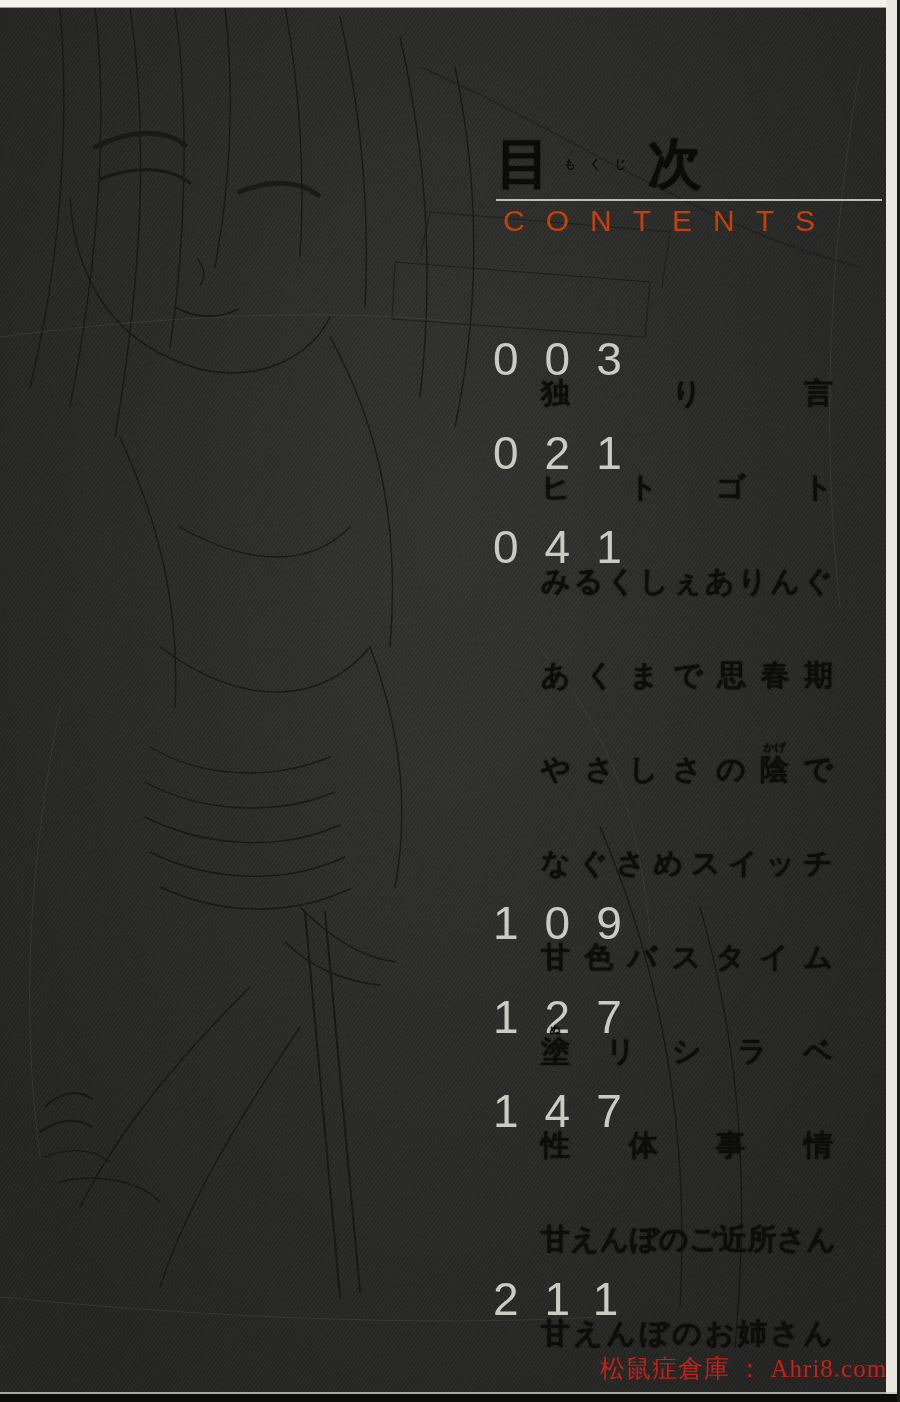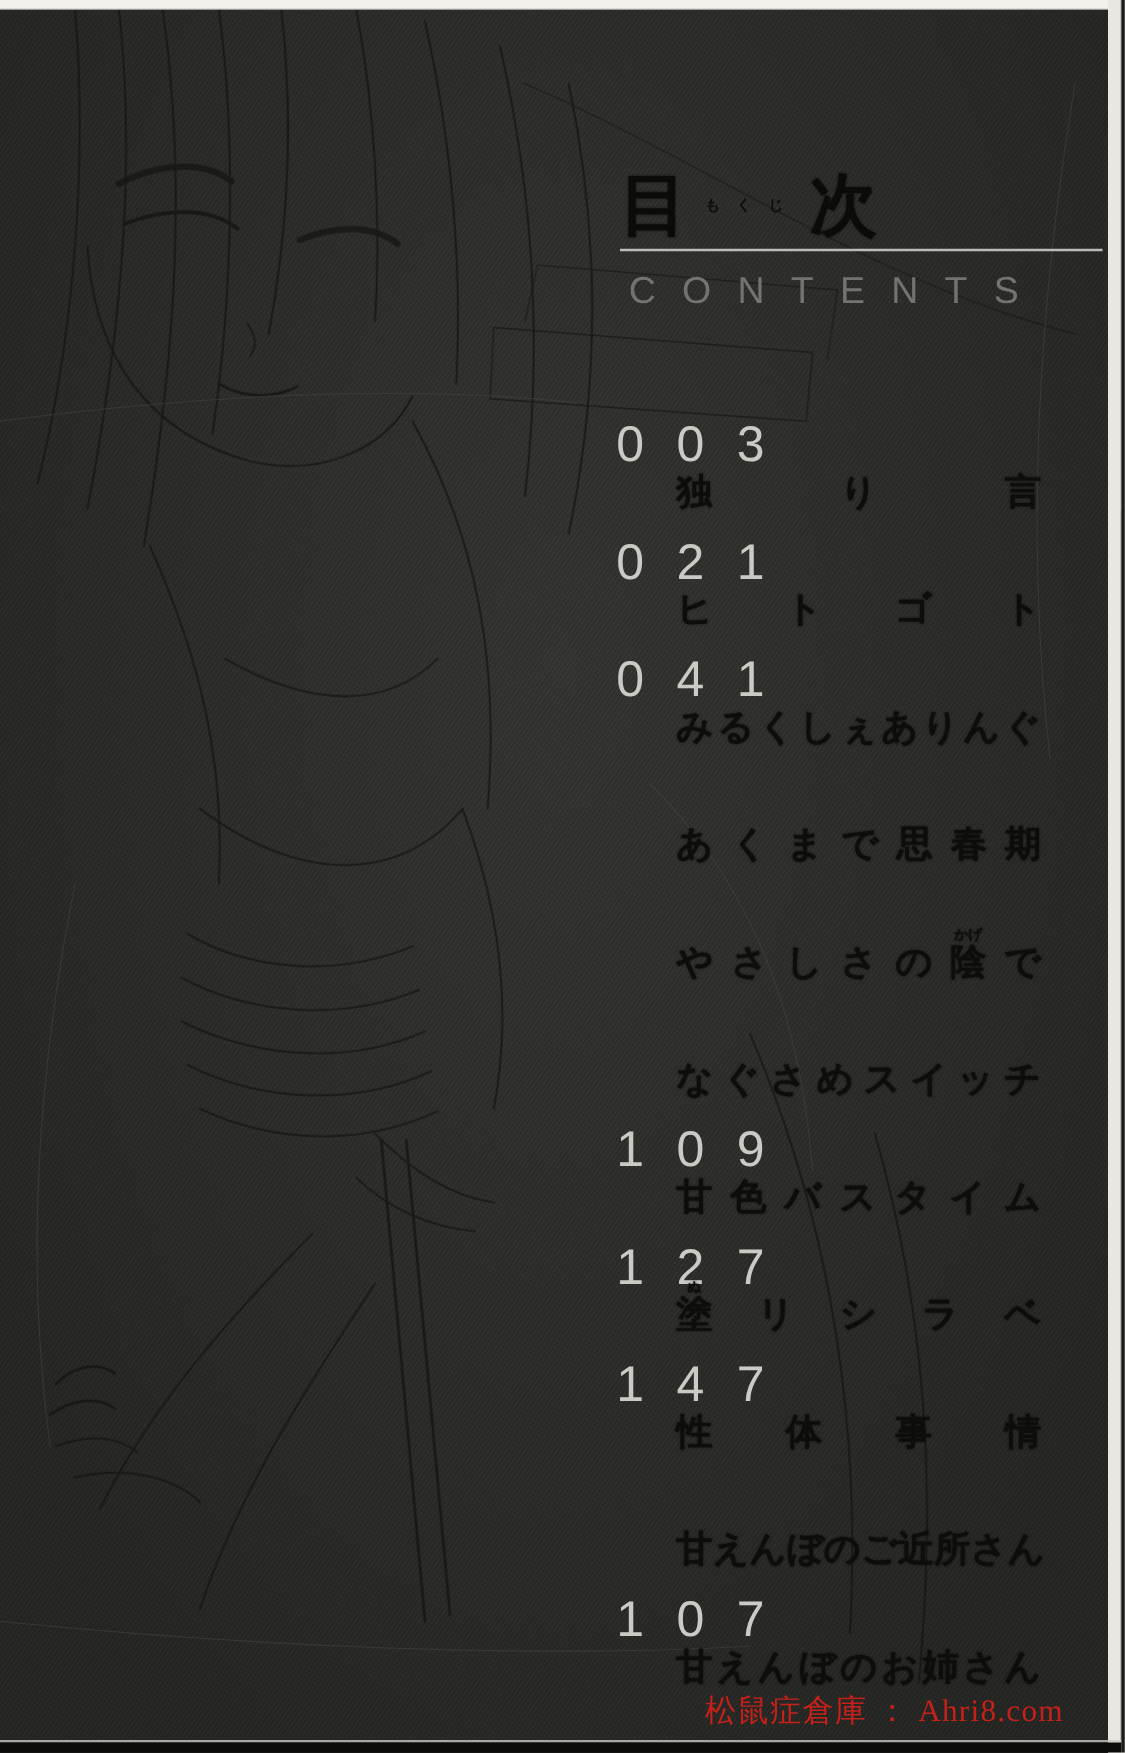--- a/index.html
+++ b/index.html
@@ -21,44 +21,44 @@
   .edge-bottom-line{position:absolute;left:0;top:1392px;width:897px;height:2px;background:#c9c8c2;opacity:.8;}
   .edge-bottom{position:absolute;left:0;top:1394px;width:897px;height:8px;background:#0c0c0b;}
   .sketch{position:absolute;left:0;top:7px;width:897px;height:1387px;pointer-events:none;}
   
   .toc-header{position:absolute;left:496px;top:134px;display:flex;align-items:flex-start;color:#0b0b09;}
   .toc-header .big{font-size:54px;font-weight:bold;line-height:1.1;letter-spacing:0;
     text-shadow:0 0 2px rgba(0,0,0,.8);}
   .toc-header .furi{font-size:12px;font-weight:bold;letter-spacing:13px;margin:22px 8px 0 14px;color:#0d0d0b;}
   .divider{position:absolute;left:496px;top:199px;width:386px;height:2px;background:rgba(238,238,232,.75);}
   .contents-label{
-    position:absolute;left:503px;top:216px;font-family:"Liberation Sans",sans-serif;
-    font-size:30px;letter-spacing:21px;color:#737373;font-weight:normal;
+    position:absolute;left:503px;top:204px;font-family:"Liberation Sans",sans-serif;
+    font-size:30px;letter-spacing:21px;color:#c2410c;font-weight:normal;
   }
   
   .row{position:absolute;left:0;width:900px;height:82px;}
   .num{
     position:absolute;left:493px;top:0;font-family:"Liberation Sans",sans-serif;
-    font-size:40px;line-height:1;letter-spacing:26px;color:#cbcac4;font-weight:normal;
+    font-size:46px;line-height:1;letter-spacing:26px;color:#cbcac4;font-weight:normal;
   }
   .title{
     position:absolute;left:541px;top:40px;width:292px;height:32px;
     display:flex;justify-content:space-between;align-items:flex-end;
     font-size:29px;font-weight:bold;color:#0d0d0b;line-height:1;
     text-shadow:0 0 2px rgba(0,0,0,.7);
   }
   .title .seg{display:contents;}
   .ruby-wrap{position:relative;display:inline-block;}
   .rt{position:absolute;top:-13px;left:50%;transform:translateX(-50%);
       font-size:11px;font-weight:bold;letter-spacing:0;white-space:nowrap;color:#0d0d0b;}
   
   .title:has(> :only-child){justify-content:flex-end;}
   
   .watermark{
-    position:absolute;left:564px;top:1352px;z-index:5;
+    position:absolute;left:600px;top:1352px;z-index:5;
     font-family:"Liberation Serif",serif;font-size:25px;letter-spacing:1px;color:#c5211a;
   }
 </style>
 </head>
 <body>
 
 <div class="page"></div>
 
 <svg class="sketch" viewBox="0 0 897 1387" xmlns="http://www.w3.org/2000/svg">
   <g fill="none" stroke="#161614" stroke-width="1.4" opacity="0.85" stroke-linecap="round">
@@ -209,21 +209,21 @@
   </div>
 </div>
 <div class="row" style="top:1182px">
   <div class="title">
     <span class="seg"><span class="ch">甘</span><span class="ch">え</span><span class="ch">ん</span><span class="ch">ぼ</span><span class="ch">の</span><span class="ch">ご</span><span class="ch">近</span><span class="ch">所</span><span class="ch">さ</span><span class="ch">ん</span></span>
 
     <span class="seg"></span>
   </div>
 </div>
 <div class="row" style="top:1276px">
-  <div class="num">107</div>
+  <div class="num">211</div>
   <div class="title">
     <span class="seg"><span class="ch">甘</span><span class="ch">え</span><span class="ch">ん</span><span class="ch">ぼ</span><span class="ch">の</span><span class="ch">お</span><span class="ch">姉</span><span class="ch">さ</span><span class="ch">ん</span></span>
 
     <span class="seg"></span>
   </div>
 </div>
 
 <div class="watermark" style="color: rgb(197, 33, 26);">松鼠症倉庫 ： Ahri8.com</div>
 
 </body></html>

